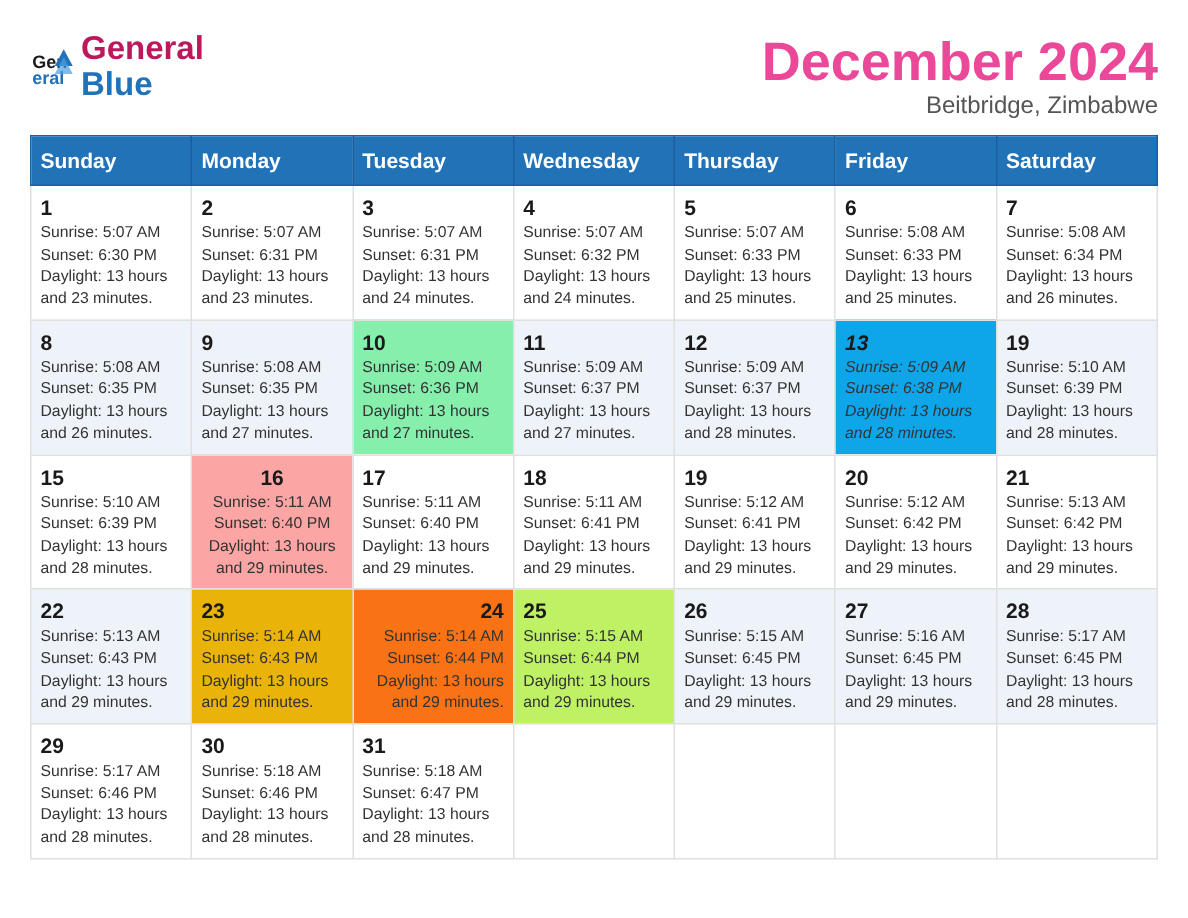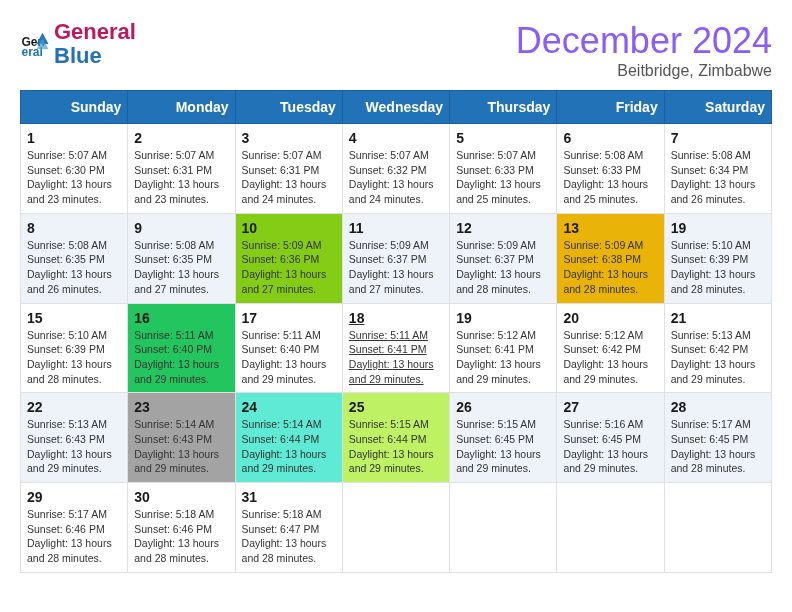--- a/index.html
+++ b/index.html
@@ -23,40 +23,40 @@
     .logo-icon {
       width: 30px;
       height: 30px;
       margin-right: 4px;
     }
     .title-area {
       text-align: right;
     }
     .month-title {
       font-size: 36px;
-      font-weight: normal;
-      color: #8b5cf6;
+      font-weight: bold;
+      color: #ec4899;
     }
     .location {
       font-size: 16px;
       color: #555;
     }
     table {
       width: 100%;
       border-collapse: collapse;
     }
     thead tr {
       background-color: #2272b8;
       color: #fff;
     }
     thead th {
       padding: 8px 6px;
       font-size: 14px;
       font-weight: bold;
-      text-align: right;
+      text-align: left;
       border: 1px solid #1a5f9e;
     }
     tbody tr {
       border-bottom: 1px solid #ccc;
     }
     tbody tr:nth-child(odd) {
       background-color: #f9f9f9;
     }
     tbody tr:nth-child(even) {
       background-color: #ffffff;
@@ -155,55 +155,55 @@
       </tr>
       <tr style="background-color: rgb(238, 243, 249);">
         <td style="background-color: rgb(238, 243, 249);">
           <span class="day-number">8</span>
           <div class="day-info">Sunrise: 5:08 AM<br>Sunset: 6:35 PM<br>Daylight: 13 hours and 26 minutes.</div>
         </td>
         <td style="background-color: rgb(238, 243, 249);">
           <span class="day-number">9</span>
           <div class="day-info">Sunrise: 5:08 AM<br>Sunset: 6:35 PM<br>Daylight: 13 hours and 27 minutes.</div>
         </td>
-        <td style="background-color: #84cc16;">
+        <td style="background-color: #86efac;">
           <span class="day-number">10</span>
           <div class="day-info">Sunrise: 5:09 AM<br>Sunset: 6:36 PM<br>Daylight: 13 hours and 27 minutes.</div>
         </td>
         <td style="background-color: rgb(238, 243, 249); margin-top: 48px;">
           <span class="day-number">11</span>
           <div class="day-info">Sunrise: 5:09 AM<br>Sunset: 6:37 PM<br>Daylight: 13 hours and 27 minutes.</div>
         </td>
         <td style="background-color: rgb(238, 243, 249);">
           <span class="day-number">12</span>
           <div class="day-info">Sunrise: 5:09 AM<br>Sunset: 6:37 PM<br>Daylight: 13 hours and 28 minutes.</div>
         </td>
-        <td style="background-color: #eab308;">
+        <td style="background-color: #0ea5e9; font-style: italic;">
           <span class="day-number">13</span>
           <div class="day-info">Sunrise: 5:09 AM<br>Sunset: 6:38 PM<br>Daylight: 13 hours and 28 minutes.</div>
         </td>
         <td style="background-color: rgb(238, 243, 249);">
           <span class="day-number">19</span>
           <div class="day-info">Sunrise: 5:10 AM<br>Sunset: 6:39 PM<br>Daylight: 13 hours and 28 minutes.</div>
         </td>
       </tr>
       <tr style="background-color: rgb(255, 255, 255);">
         <td style="background-color: rgb(255, 255, 255);">
           <span class="day-number">15</span>
           <div class="day-info">Sunrise: 5:10 AM<br>Sunset: 6:39 PM<br>Daylight: 13 hours and 28 minutes.</div>
         </td>
-        <td style="background-color: #22c55e;">
+        <td style="background-color: #fca5a5; text-align: center;">
           <span class="day-number">16</span>
           <div class="day-info">Sunrise: 5:11 AM<br>Sunset: 6:40 PM<br>Daylight: 13 hours and 29 minutes.</div>
         </td>
         <td style="background-color: rgb(255, 255, 255); margin-left: 16px;">
           <span class="day-number">17</span>
           <div class="day-info">Sunrise: 5:11 AM<br>Sunset: 6:40 PM<br>Daylight: 13 hours and 29 minutes.</div>
         </td>
-        <td style="background-color: rgb(255, 255, 255); text-decoration: underline;">
+        <td style="background-color: rgb(255, 255, 255);">
           <span class="day-number">18</span>
           <div class="day-info">Sunrise: 5:11 AM<br>Sunset: 6:41 PM<br>Daylight: 13 hours and 29 minutes.</div>
         </td>
         <td style="background-color: rgb(255, 255, 255);">
           <span class="day-number">19</span>
           <div class="day-info">Sunrise: 5:12 AM<br>Sunset: 6:41 PM<br>Daylight: 13 hours and 29 minutes.</div>
         </td>
         <td style="background-color: rgb(255, 255, 255);">
           <span class="day-number">20</span>
           <div class="day-info">Sunrise: 5:12 AM<br>Sunset: 6:42 PM<br>Daylight: 13 hours and 29 minutes.</div>
@@ -211,25 +211,25 @@
         <td style="background-color: rgb(255, 255, 255);">
           <span class="day-number">21</span>
           <div class="day-info">Sunrise: 5:13 AM<br>Sunset: 6:42 PM<br>Daylight: 13 hours and 29 minutes.</div>
         </td>
       </tr>
       <tr style="background-color: rgb(238, 243, 249);">
         <td style="background-color: rgb(238, 243, 249);">
           <span class="day-number">22</span>
           <div class="day-info">Sunrise: 5:13 AM<br>Sunset: 6:43 PM<br>Daylight: 13 hours and 29 minutes.</div>
         </td>
-        <td style="background-color: #a3a3a3;">
+        <td style="background-color: #eab308;">
           <span class="day-number">23</span>
           <div class="day-info">Sunrise: 5:14 AM<br>Sunset: 6:43 PM<br>Daylight: 13 hours and 29 minutes.</div>
         </td>
-        <td style="background-color: #5eead4;">
+        <td style="background-color: #f97316; text-align: right;">
           <span class="day-number">24</span>
           <div class="day-info">Sunrise: 5:14 AM<br>Sunset: 6:44 PM<br>Daylight: 13 hours and 29 minutes.</div>
         </td>
         <td style="background-color: #bef264; margin-top: 38px;">
           <span class="day-number">25</span>
           <div class="day-info">Sunrise: 5:15 AM<br>Sunset: 6:44 PM<br>Daylight: 13 hours and 29 minutes.</div>
         </td>
         <td style="background-color: rgb(238, 243, 249);">
           <span class="day-number">26</span>
           <div class="day-info">Sunrise: 5:15 AM<br>Sunset: 6:45 PM<br>Daylight: 13 hours and 29 minutes.</div>

